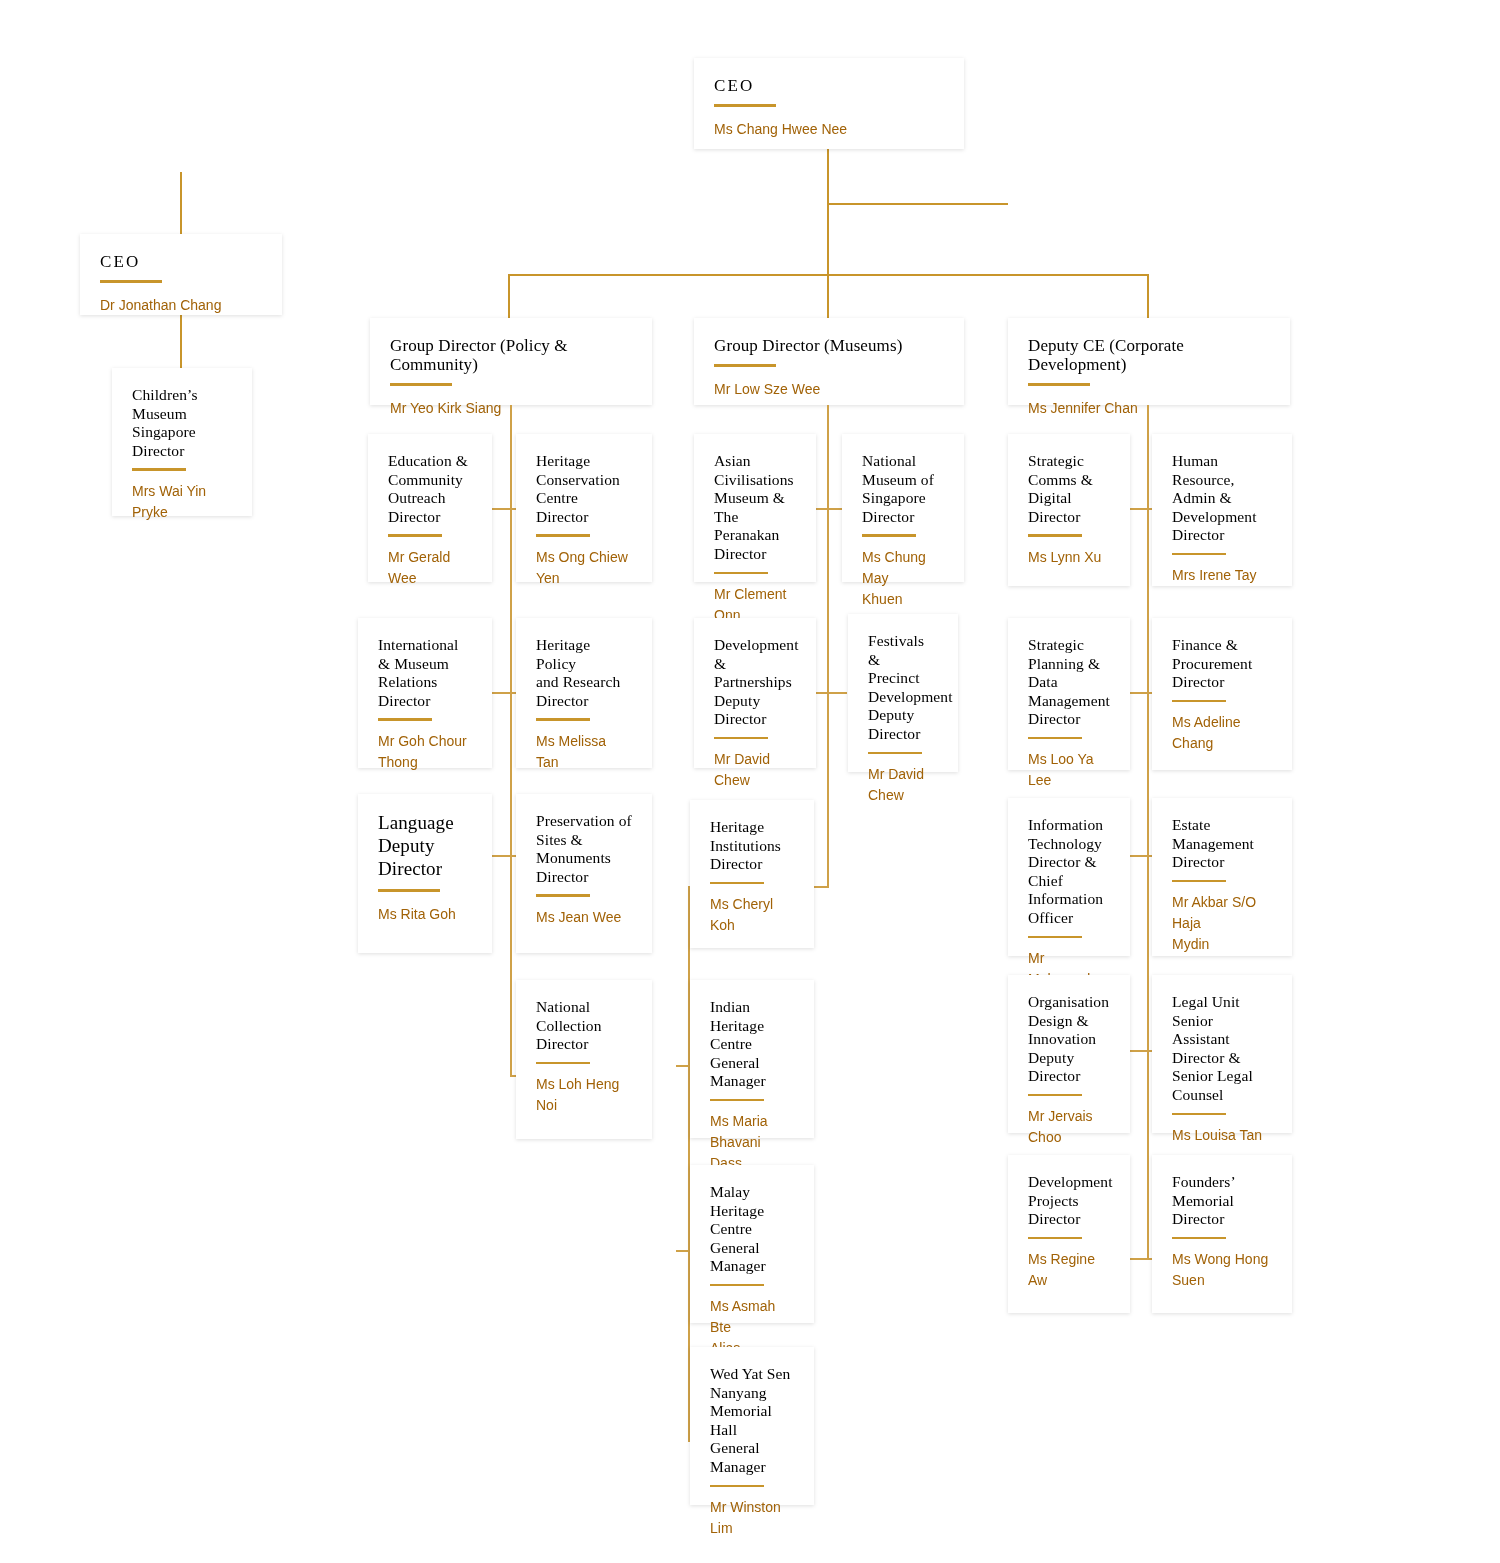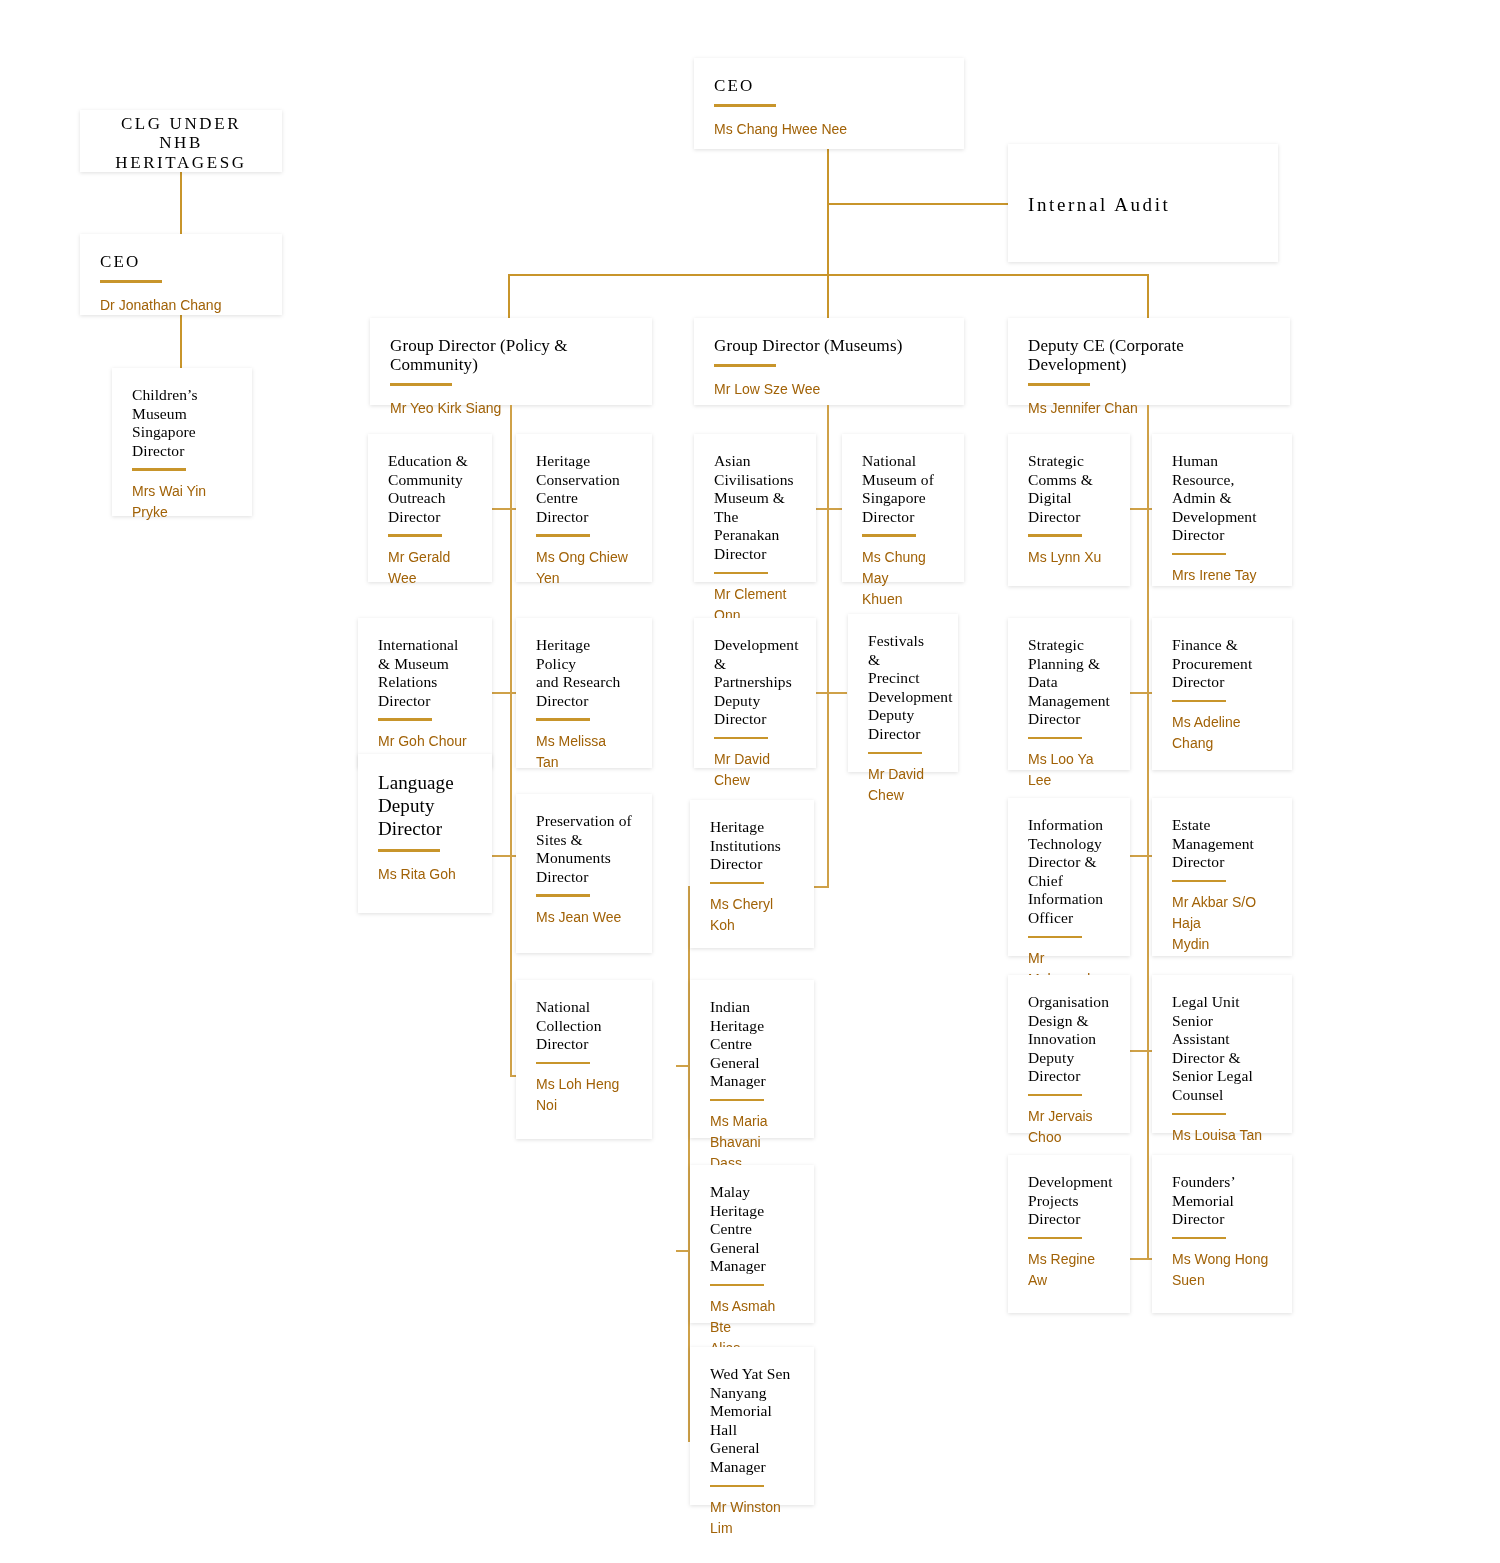--- a/index.html
+++ b/index.html
@@ -57,24 +57,20 @@
   .node.lg .title{font-size:19px;line-height:1.2;}
 </style>
 </head>
 <body>
 
 <div id="chart">
 
   <div class="ln v" style="left:180px;top:172px;height:62px;"></div>
   <div class="ln v" style="left:180px;top:315px;height:62px;"></div>
 
-  <div class="node plain" style="left:80px;top:110px;width:202px;height:62px;">
-    <div class="title">CLG UNDER NHB
-HERITAGESG</div>
-  </div>
 
   <div class="node" style="left:80px;top:234px;width:202px;height:81px;">
     <div class="title" style="letter-spacing:2.2px;">CEO</div>
     <div class="rule"></div>
     <div class="person">Dr Jonathan Chang</div>
   </div>
 
   <div class="node small" style="left:112px;top:368px;width:140px;height:148px;">
     <div class="title">Children’s
 Museum
@@ -92,23 +88,20 @@
 
   <div class="ln v" style="left:508px;top:274px;height:53px;"></div>
   <div class="ln v" style="left:1147px;top:274px;height:53px;"></div>
 
   <div class="node" style="left:694px;top:58px;width:270px;height:91px;">
     <div class="title" style="letter-spacing:2.2px;">CEO</div>
     <div class="rule"></div>
     <div class="person">Ms Chang Hwee Nee</div>
   </div>
 
-  <div class="node audit" style="left:1008px;top:144px;width:270px;height:118px;">
-    <div class="title">Internal Audit</div>
-  </div>
 
   <div class="node" style="left:370px;top:318px;width:282px;height:87px;">
     <div class="title">Group Director (Policy &amp; Community)</div>
     <div class="rule"></div>
     <div class="person">Mr Yeo Kirk Siang</div>
   </div>
 
   <div class="node" style="left:1008px;top:318px;width:282px;height:87px;">
     <div class="title">Deputy CE (Corporate Development)</div>
     <div class="rule"></div>
@@ -154,21 +147,21 @@
     <div class="person">Mr Goh Chour Thong</div>
   </div>
   <div class="node small" style="left:516px;top:618px;width:136px;height:150px;">
     <div class="title">Heritage Policy
 and Research
 Director</div>
     <div class="rule"></div>
     <div class="person">Ms Melissa Tan</div>
   </div>
 
-  <div class="node lg" style="left:358px;top:754px;width:134px;height:159px;">
+  <div class="node lg" style="left:358px;top:794px;width:134px;height:159px;">
     <div class="title">Language
 Deputy
 Director</div>
     <div class="rule"></div>
     <div class="person">Ms Rita Goh</div>
   </div>
   <div class="node small" style="left:516px;top:794px;width:136px;height:159px;">
     <div class="title">Preservation of
 Sites &amp;
 Monuments

